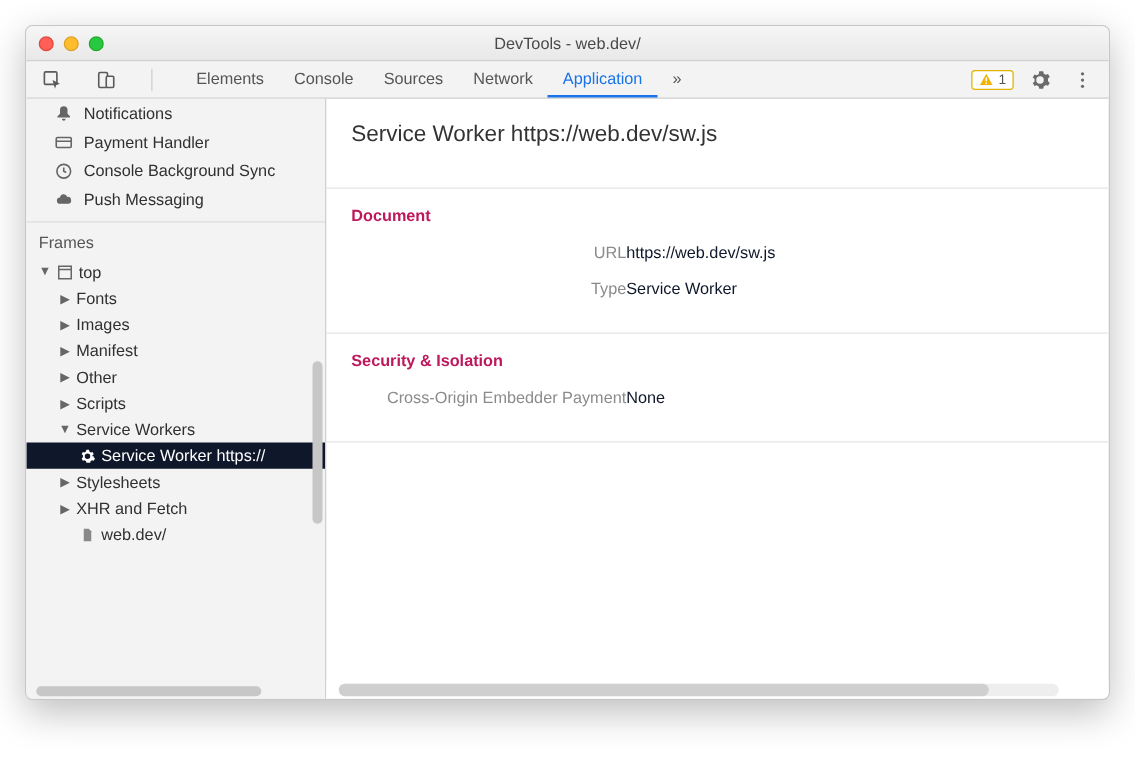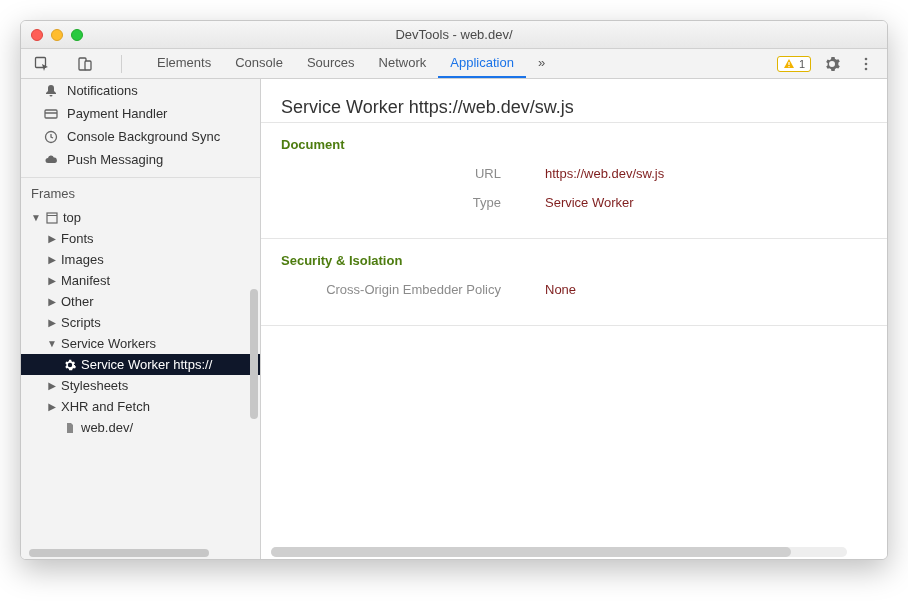--- a/index.html
+++ b/index.html
@@ -194,49 +194,48 @@
   .main {
     flex: 1;
     display: flex;
     flex-direction: column;
     overflow: hidden;
     position: relative;
   }
   .main-title {
     font-size: 18px;
     color: #333;
-    padding: 18px 20px 4px 20px;
+    padding: 18px 20px 32px 20px;
     border-bottom: 1px solid #e5e5e5;
     font-weight: 400;
   }
   .block {
     padding: 14px 20px;
     border-bottom: 1px solid #e5e5e5;
   }
   .block-title {
     font-size: 13px;
     font-weight: 700;
-    color: #4d7c0f;
+    color: #be185d;
     margin-bottom: 14px;
   }
   .kv {
     display: flex;
     align-items: baseline;
     margin-bottom: 14px;
   }
   .kv-label {
     width: 220px;
     text-align: right;
     color: #8b8b8b;
     font-size: 13px;
   }
   .kv-value {
-    color: #7f1d1d;
-    font-size: 13px;
-    margin-left: 44px;
+    color: #0f172a;
+    font-size: 13px;
   }
   .main-hscroll {
     margin-top: auto;
     height: 14px;
     position: relative;
     background: #fff;
   }
   .main-hscroll .track {
     position: absolute;
     left: 10px;
@@ -434,21 +433,21 @@
         </div>
         <div class="kv">
           <div class="kv-label">Type</div>
           <div class="kv-value">Service Worker</div>
         </div>
       </div>
 
       <div class="block">
         <div class="block-title">Security &amp; Isolation</div>
         <div class="kv">
-          <div class="kv-label">Cross-Origin Embedder Policy</div>
+          <div class="kv-label">Cross-Origin Embedder Payment</div>
           <div class="kv-value">None</div>
         </div>
       </div>
 
       <div class="main-hscroll">
         <div class="track"></div>
         <div class="thumb"></div>
       </div>
     </div>
 

